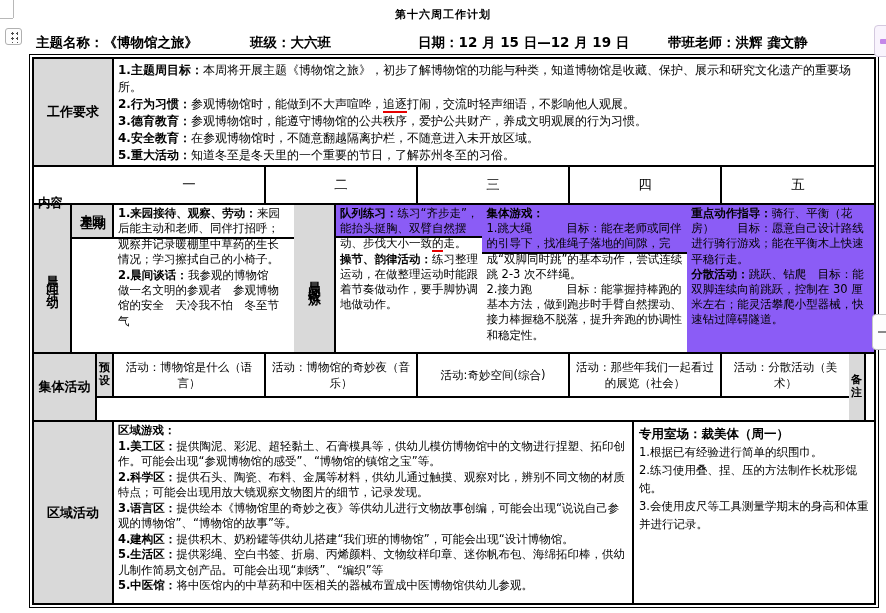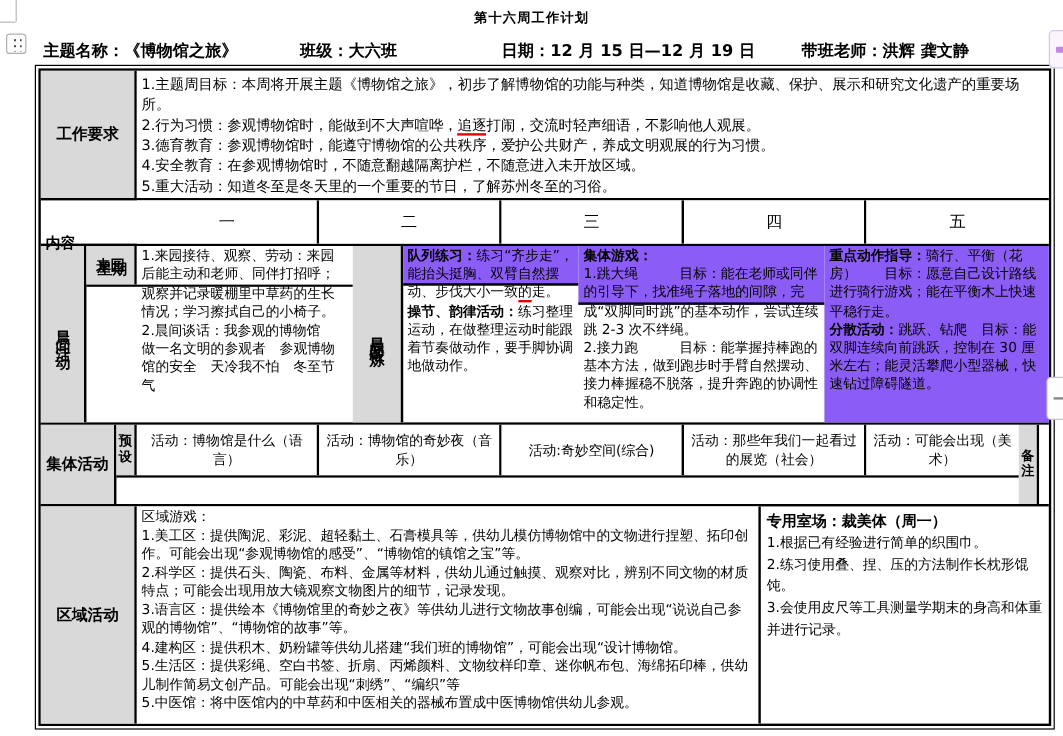--- a/index.html
+++ b/index.html
@@ -49,21 +49,21 @@
   .lbl.vert { writing-mode: vertical-lr; text-orientation: upright; letter-spacing: 7px; font-size: 12.5px; }
   .lbl.small { font-size: 11px; line-height: 1.15; padding: 0 1px; }
   .w80 { width: 80px; flex: 0 0 80px; } .w63 { width: 63px; flex: 0 0 63px; }
   .w38 { width: 38px; flex: 0 0 38px; } .w42 { width: 42px; flex: 0 0 42px; }
   .w17 { width: 17px; flex: 0 0 17px; } .w152 { width: 152px; flex: 0 0 152px; }
   .w520 { width: 520px; flex: 0 0 520px; }
   .flex1 { flex: 1 1 auto; }
 
   .content { background: #fff; padding: 2px 4px; font-size: 11.5px; line-height: 16.6px; color: #000; }
   .content.tight { line-height: 15.4px; padding: 1px 4px; }
-  .content b { font-weight: normal; }
+  .content b { font-weight: bold; }
   .wr-content { line-height: 17px; padding: 3px 4px; font-size: 12px; }
 
   .diag { position: relative; background-color: #d9d9d9;
     background-image: linear-gradient(to bottom right,
       transparent calc(50% - 0.8px), #333 calc(50% - 0.8px),
       #333 calc(50% + 0.8px), transparent calc(50% + 0.8px)); margin-top: 47px; }
   .diag .tr { position: absolute; top: 2px; right: 6px; font-weight: bold; font-size: 12.5px; }
   .diag .bl { position: absolute; bottom: 2px; left: 4px; font-weight: bold; font-size: 12.5px; }
 
   .day { display: flex; align-items: center; justify-content: center; font-size: 13.5px; background: #fff; }
@@ -159,21 +159,21 @@
 
     <div class="trow" style="height:68px">
       <div class="cell lbl w63">集体活动</div>
       <div class="stack">
         <div class="srow" style="height:44px;border-bottom:2px solid #000">
           <div class="cell lbl small w17">预设</div>
           <div class="cell acell w152">活动：博物馆是什么（语言）</div>
           <div class="cell acell w152">活动：博物馆的奇妙夜（音乐）</div>
           <div class="cell acell w152">活动:奇妙空间(综合)</div>
           <div class="cell acell w152">活动：那些年我们一起看过的展览（社会）</div>
-          <div class="cell acell flex1">活动：可能会出现（美术）</div>
+          <div class="cell acell flex1">活动：分散活动（美术）</div>
         </div>
         <div class="srow flex1">
           <div class="cell lbl small w17">备注</div>
           <div class="cell content flex1"></div>
         </div>
       </div>
     </div>
 
     <div class="trow flex1">
       <div class="cell lbl w80">区域活动</div>

